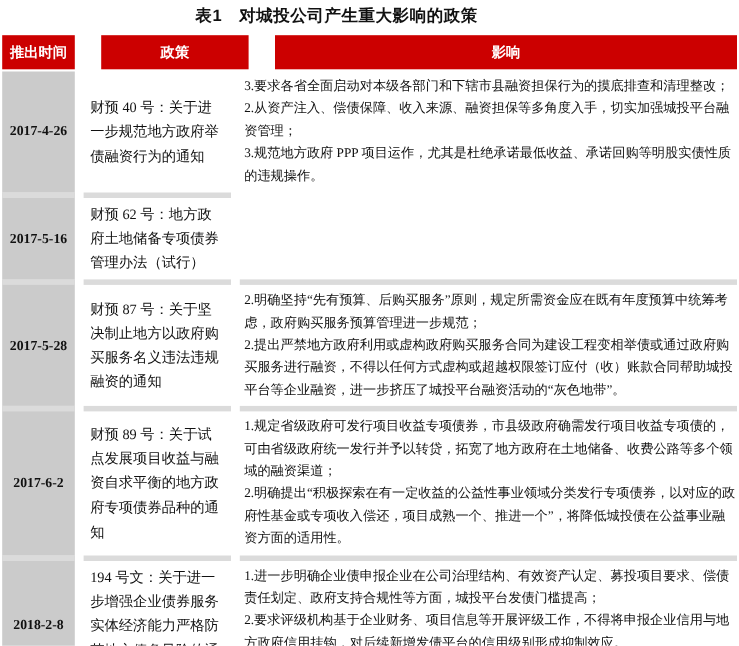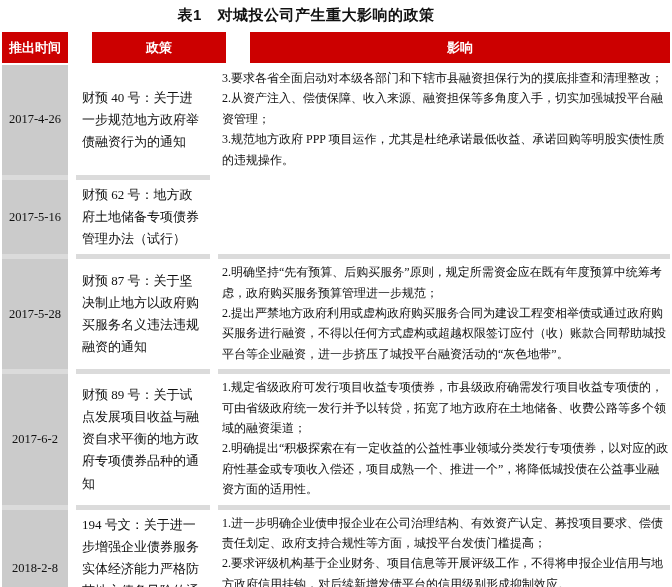--- a/index.html
+++ b/index.html
@@ -31,20 +31,21 @@
     font-family:"Liberation Sans","DejaVu Sans",sans-serif;
     font-weight:bold;font-size:13px;text-align:center;
     padding:7px 0 6px 0;
   }
   .tbody .trow:not(:first-child) > div{border-top:5px solid var(--divider);}
   .tbody .trow:last-child > div{border-bottom:3px solid var(--divider);}
   .td-date{
     background:var(--date-bg);
     display:flex;align-items:center;justify-content:center;
     font-size:12.5px;
+    font-weight:bold;
   }
   .td-policy{
     display:flex;align-items:center;
     padding:4px 6px;
     font-size:13px;line-height:1.7;
   }
   .td-impact{
     padding:3px 1px 5px 4px;
     font-size:12px;line-height:1.7;
   }

